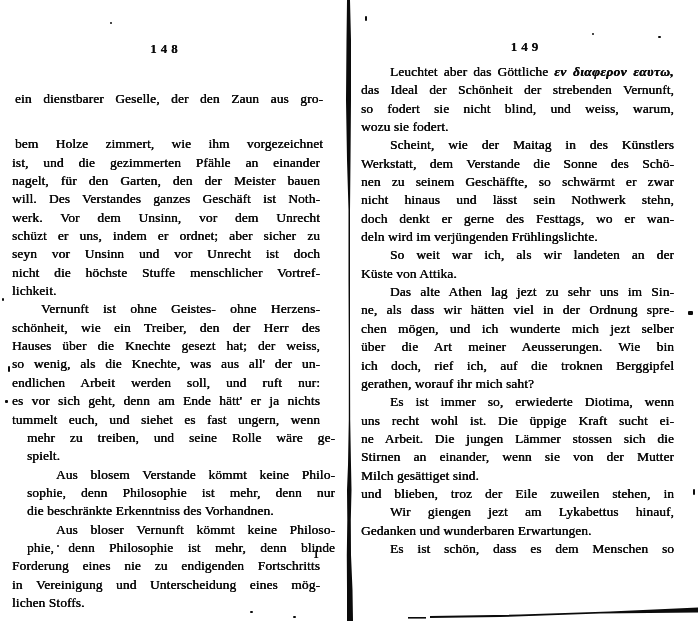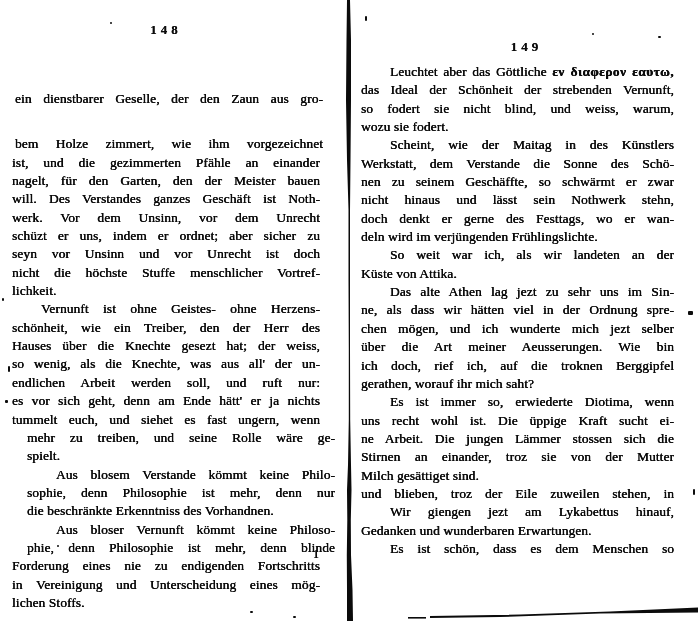--- a/index.html
+++ b/index.html
@@ -7,21 +7,21 @@
     position:relative; width:698px; height:621px;
     background:#ffffff; overflow:hidden;
     font-family:"Liberation Serif","DejaVu Serif",serif;
     color:#0b0b0b;
   }
   .page-number {
     position:absolute; text-align:center;
     font-size:13px; letter-spacing:4px; font-weight:bold;
     text-shadow:0 0 .4px rgba(0,0,0,.85);
   }
-  .left-header  { left:12px;  top:22px; width:308px; }
+  .left-header  { left:12px;  top:41px; width:308px; }
   .right-header { left:361px; top:39px; width:313px; text-indent:18px; }
 
   .text-block { position:absolute; top:63px; }
   .left-block  { left:12px;  width:308px; }
   .right-block { left:361px; width:313px; }
 
   .line {
     height:18.35px; overflow:hidden;
     font-size:13.4px; line-height:18.35px;
     text-align:justify; letter-spacing:.1px;
@@ -29,21 +29,21 @@
     white-space:normal;
   }
   .line::after { content:""; display:inline-block; width:100%; height:0; }
   .line.end { text-align:left; }
   .line.end::after { content:none; }
   .line.indent { text-indent:29px; }
   
   .left-block .line:nth-child(-n+2) { transform:translateX(3px);margin-top:27px; }
   .left-block .line:nth-child(n+18):nth-child(-n+24) { transform:translateX(15px); }
 
-  .greek { font-weight:bold; letter-spacing:.4px; }
+  .greek { font-style:italic; font-weight:bold; letter-spacing:.4px; }
 
   .signature {
     position:absolute; left:313px; top:547px;
     font-size:12px; font-weight:bold;
   }
 
   .artifact { position:absolute; }
   .speck { position:absolute; background:#0d0d0d; border-radius:1px; }
 </style>
 </head>
@@ -98,21 +98,21 @@
       <div class="line end">Küste von Attika.</div>
       <div class="line indent">Das alte Athen lag jezt zu sehr uns im Sin-</div>
       <div class="line">ne, als dass wir hätten viel in der Ordnung spre-</div>
       <div class="line">chen mögen, und ich wunderte mich jezt selber</div>
       <div class="line">über die Art meiner Aeusserungen. Wie bin</div>
       <div class="line">ich doch, rief ich, auf die troknen Berggipfel</div>
       <div class="line end">gerathen, worauf ihr mich saht?</div>
       <div class="line indent">Es ist immer so, erwiederte Diotima, wenn</div>
       <div class="line">uns recht wohl ist. Die üppige Kraft sucht ei-</div>
       <div class="line">ne Arbeit. Die jungen Lämmer stossen sich die</div>
-      <div class="line">Stirnen an einander, troz sie von der Mutter</div>
+      <div class="line">Stirnen an einander, wenn sie von der Mutter</div>
       <div class="line end">Milch gesättiget sind.</div>
       <div class="line">und blieben, troz der Eile zuweilen stehen, in</div>
       <div class="line indent">Wir giengen jezt am Lykabettus hinauf,</div>
       <div class="line end">Gedanken und wunderbaren Erwartungen.</div>
       <div class="line indent">Es ist schön, dass es dem Menschen so</div>
     </div>
 
   <div class="signature">1</div>
 
   <svg class="artifact" style="left:342px; top:0;" width="14" height="621" viewBox="0 0 14 621">

